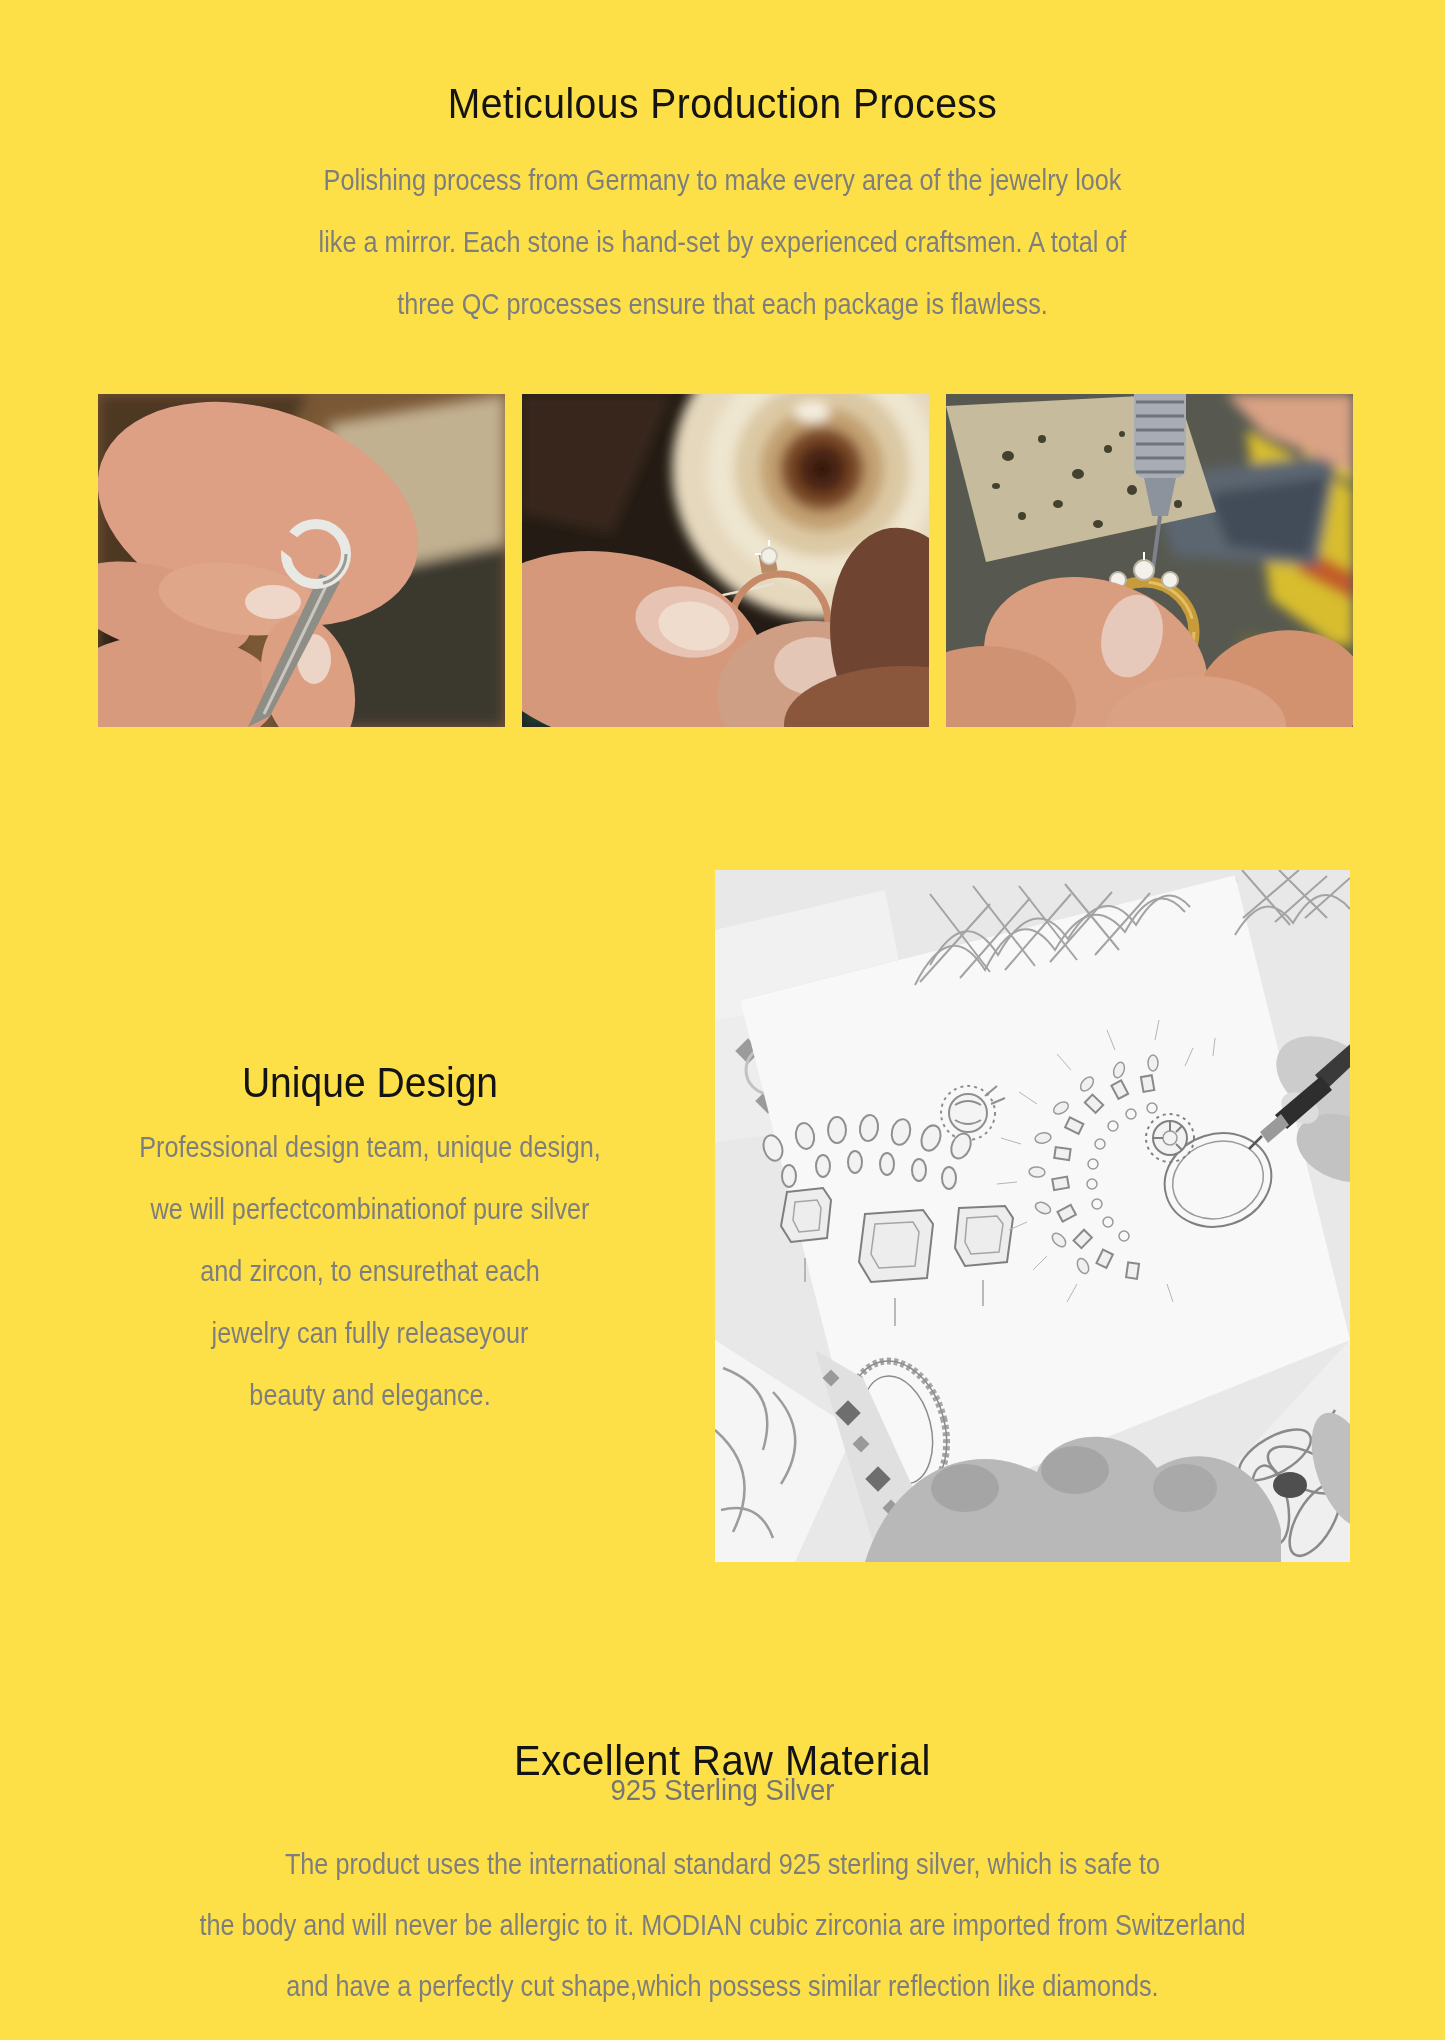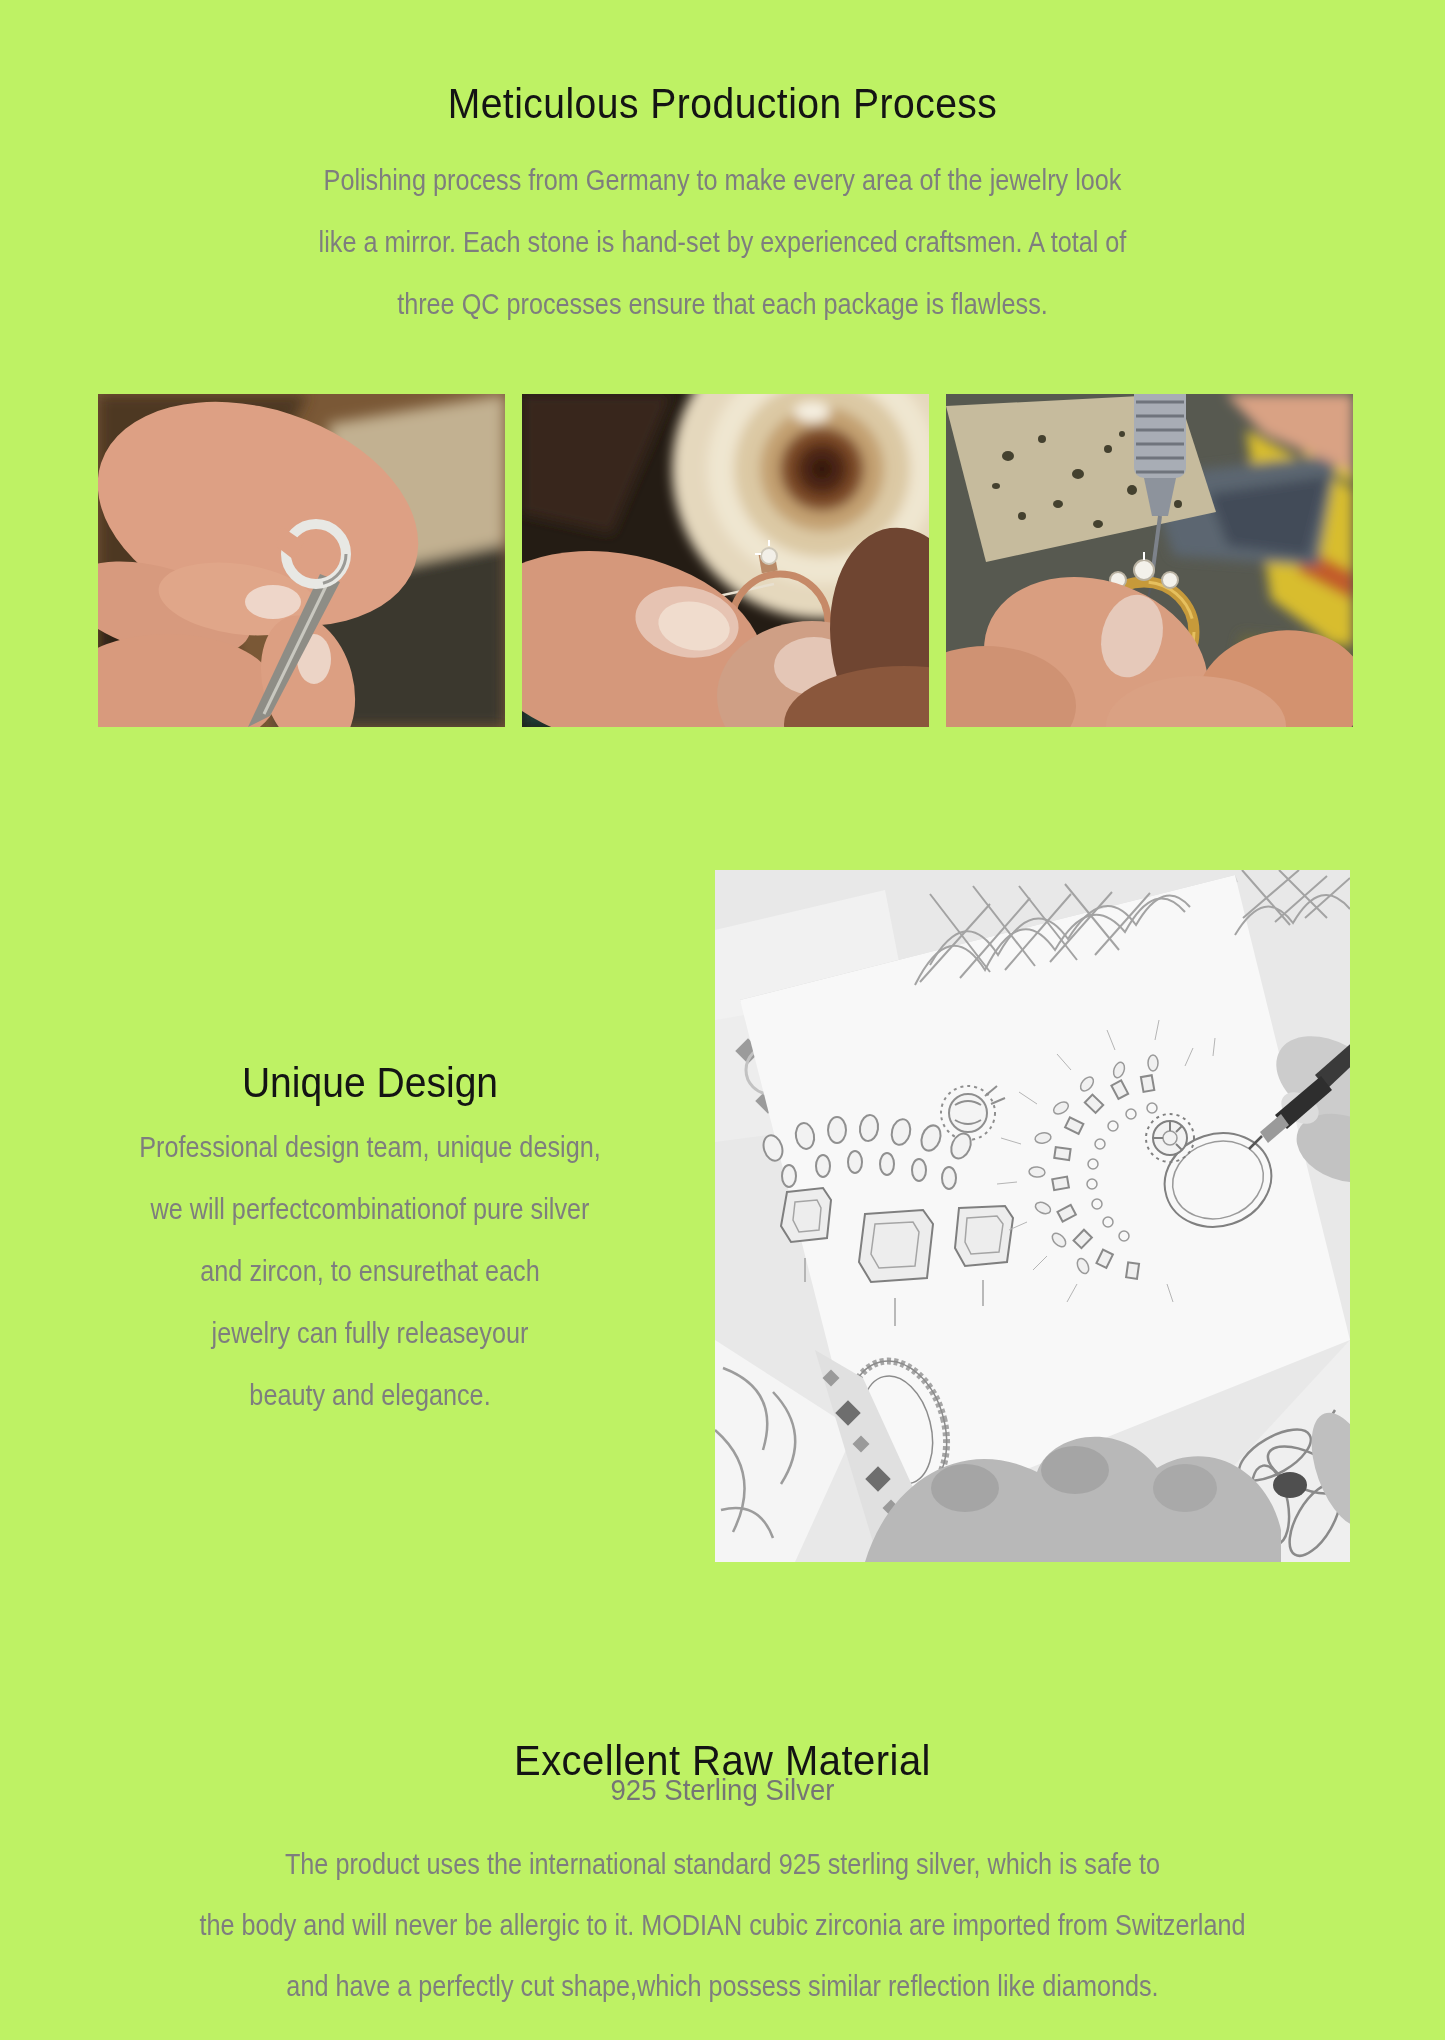--- a/index.html
+++ b/index.html
@@ -1,16 +1,16 @@
 <!DOCTYPE html>
 <html><head>
 <meta charset="utf-8">
 <style>
   html,body{margin:0;padding:0;background:#ffffff;}
-  .page{position:relative;width:1445px;height:2040px;background:#bef264;overflow:hidden;
+  .page{position:relative;width:1445px;height:2040px;background:#fde047;overflow:hidden;
         font-family:"Liberation Sans", sans-serif;}
   .heading{position:absolute;left:0;width:100%;text-align:center;color:#141414;
            font-weight:400;transform:scaleX(0.93);white-space:nowrap;}
   .main-title{top:48px;font-size:42px;line-height:56px;letter-spacing:0.5px;}
   .material-title{top:1698px;font-size:43px;line-height:52px;letter-spacing:0.5px;}
   .design-title{position:absolute;left:40px;width:660px;top:1022px;text-align:center;
                 color:#141414;font-size:42px;line-height:52px;font-weight:400;
                 transform:scaleX(0.93);white-space:nowrap;}
   .para{position:absolute;color:#7e7e7e;transform:scaleX(0.87);}
   .para .line{text-align:center;white-space:nowrap;}

